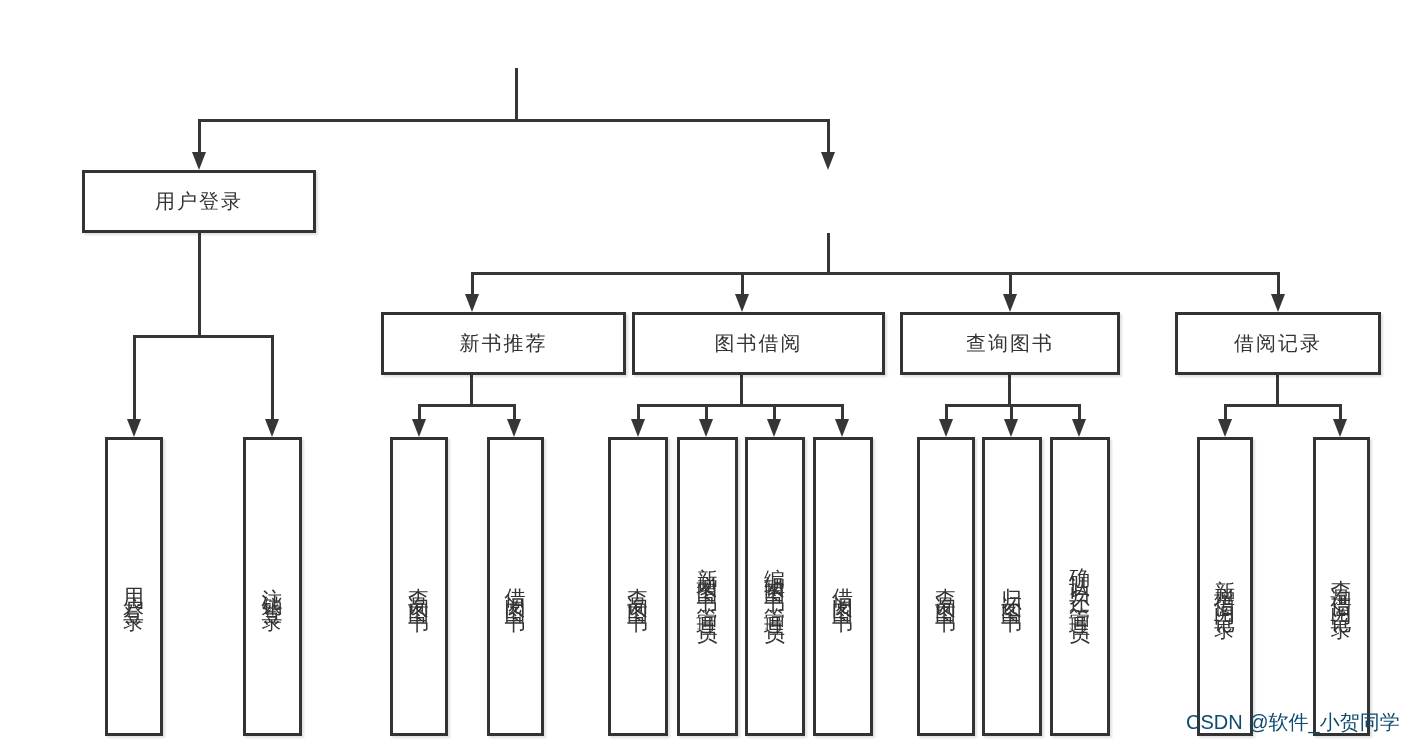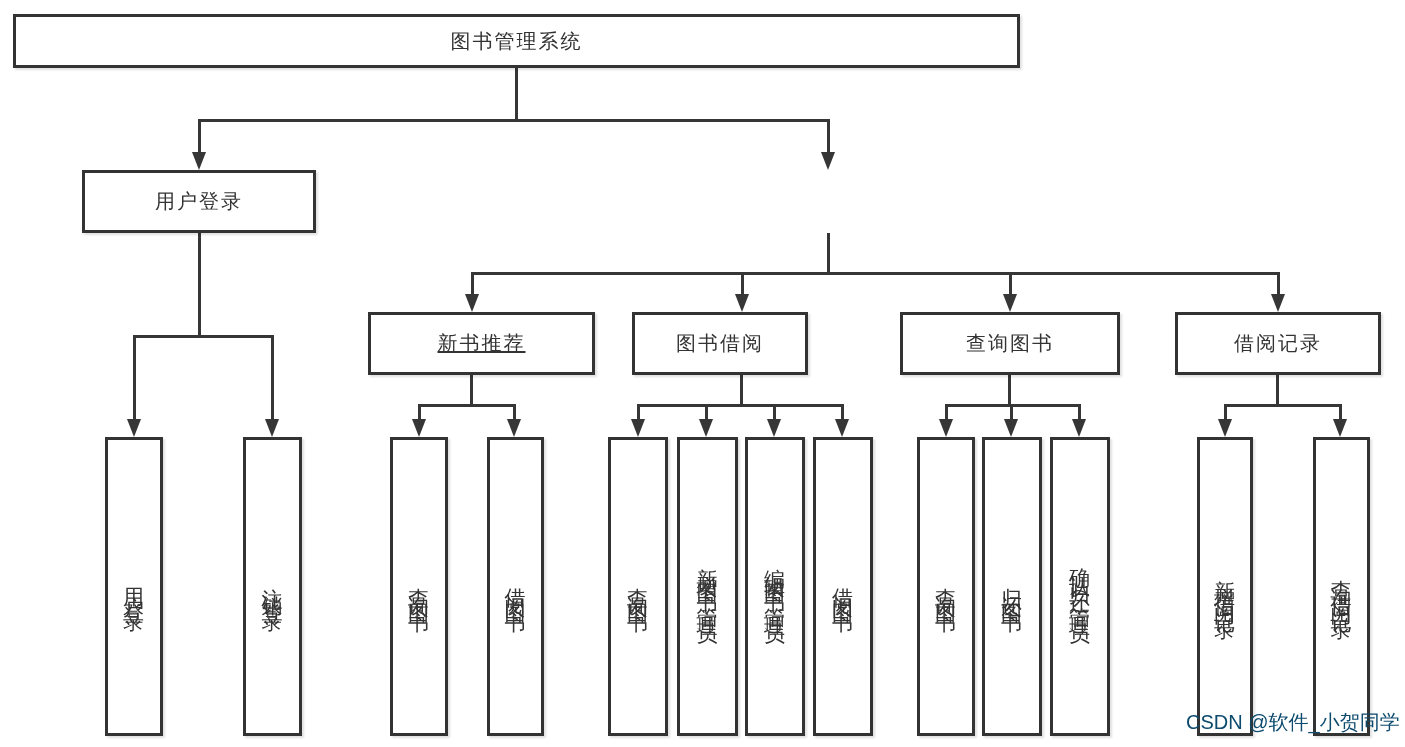--- a/index.html
+++ b/index.html
@@ -74,32 +74,29 @@
     color: #0c4a6e;
     white-space: nowrap;
     z-index: 3;
   }
 </style>
 </head>
 <body>
 
 <div class="canvas">
 
-  <div class="hbox" style="left:13px; top:14px; width:1007px; height:54px;">
-    <span>图书管理系统</span>
-  </div>
 
   <div class="hbox" style="left:82px; top:170px; width:234px; height:63px;">
     <span>用户登录</span>
   </div>
 
-  <div class="hbox" style="left:368px; top:312px; width:227px; height:63px;text-decoration:underline;">
+  <div class="hbox" style="left:381px; top:312px; width:245px; height:63px;">
     <span>新书推荐</span>
   </div>
-  <div class="hbox" style="left:632px; top:312px; width:176px; height:63px;">
+  <div class="hbox" style="left:632px; top:312px; width:253px; height:63px;">
     <span>图书借阅</span>
   </div>
   <div class="hbox" style="left:900px; top:312px; width:220px; height:63px;">
     <span>查询图书</span>
   </div>
   <div class="hbox" style="left:1175px; top:312px; width:206px; height:63px;">
     <span>借阅记录</span>
   </div>
 
   <div class="vbox" style="left:105px; top:437px; width:58px; height:299px;">

